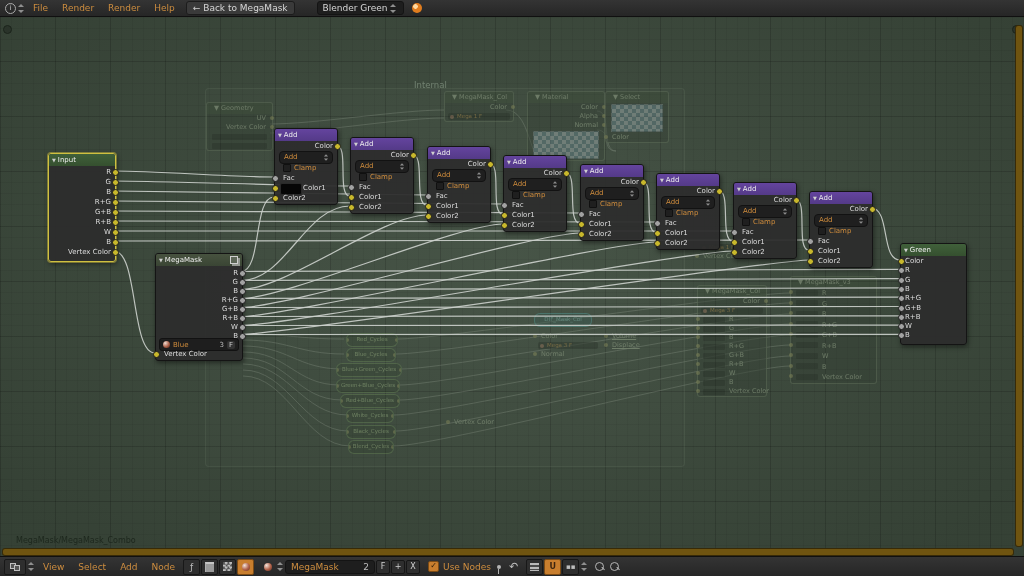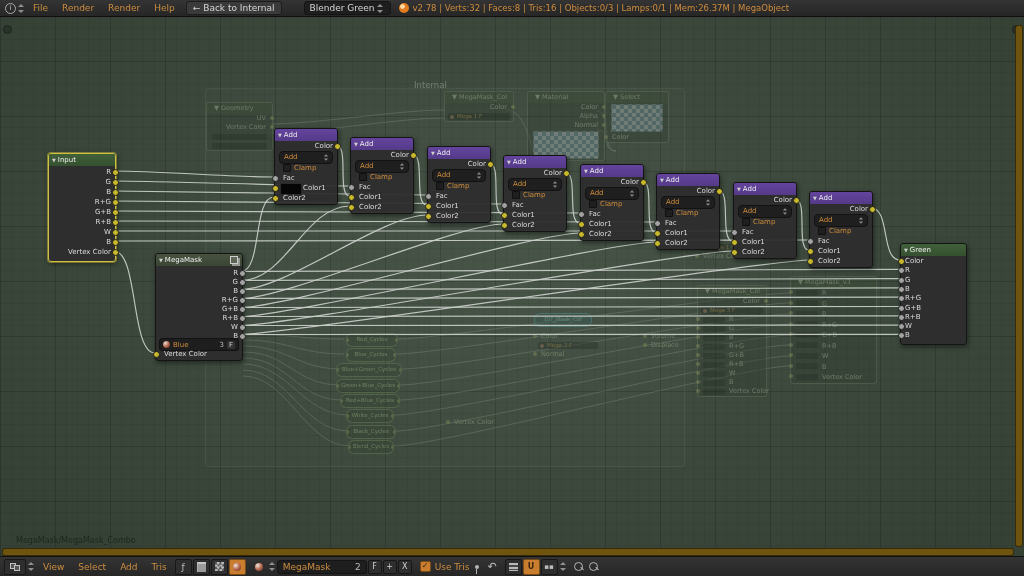--- a/index.html
+++ b/index.html
@@ -119,28 +119,27 @@
 
   <div class="bar top">
     <span class="infoicon">i</span>
     <span class="updown"></span>
     <span class="menu">File</span>
     <span class="menu">Render</span>
     <span class="menu">Render</span>
     <span class="menu">Help</span>
     <span class="btn" style="margin-left:4px;">
       <span style="color:#cfcfcf;">←</span>
-      <span>Back to Internal</span>
+      <span>Back to MegaMask</span>
     </span>
     <span class="field" style="margin-left:22px;">
       <span>Blender Green</span>
       <span class="updown"></span>
     </span>
     <span class="blogo"></span>
-    <span class="stats">v2.78 | Verts:32 | Faces:8 | Tris:16 | Objects:0/3 | Lamps:0/1 | Mem:26.37M | MegaObject</span>
   </div>
 
   <div id="canvas">
     <div id="ghost">
         <div class="gframe" style="left: 205px; top: 72px; width: 478px; height: 377px;"></div>
         <svg width="1024" height="541" style="position: absolute; inset: 0px;">
           <path d="M270,108 C315,108 399,94 444,94" fill="none" stroke="#b9c4b4" stroke-width="1" stroke-opacity="0.55"></path>
           <path d="M270,117 C315,117 399,102 444,102" fill="none" stroke="#b9c4b4" stroke-width="1" stroke-opacity="0.55"></path>
           <path d="M506,94 C534,94 528,160 556,160" fill="none" stroke="#b9c4b4" stroke-width="1" stroke-opacity="0.55"></path>
           <path d="M597,95 C612.6,95 600.4,135 616,135" fill="none" stroke="#b9c4b4" stroke-width="1" stroke-opacity="0.55"></path>
@@ -302,21 +301,21 @@
             <div style="position: absolute; left: 31px;">Vertex Color</div>
           </div>
         </div>
         <div class="gnode nob" style="left: 535px; top: 316px; width: 66px;">
           <div class="grow left" style="height: 9px; line-height: 9px;">Color<div class="gsock" style="left: -2px;"></div></div>
           <div class="grow" style="height: 9px; line-height: 9px;">
             <div class="gdb">Mega 3 F</div>
           </div>
           <div class="grow left" style="height: 9px; line-height: 9px;">Normal<div class="gsock" style="left: -2px;"></div></div>
         </div>
-        <div class="gnode nob" style="left: 645px; top: 316px; width: 58px;">
+        <div class="gnode nob" style="left: 606px; top: 316px; width: 58px; text-decoration: underline;">
           <div class="grow left" style="height: 9px; line-height: 9px;">Volume<div class="gsock" style="left: -2px;"></div></div>
           <div class="grow left" style="height: 9px; line-height: 9px;">Displace<div class="gsock" style="left: -2px;"></div></div>
         </div>
         <div class="gnode nob" style="left: 448px; top: 402px; width: 62px;">
           <div class="grow left" style="height: 9px; line-height: 9px;">Vertex Color<div class="gsock" style="left: -2px;"></div></div>
         </div>
         <div class="pill" style="left: 346px; top: 317px; width: 50px;">Red_Cycles<div class="gsock" style="left: -2px;"></div><div class="gsock" style="right: -2px;"></div></div>
         <div class="pill" style="left: 346px; top: 332px; width: 48px;">Blue_Cycles<div class="gsock" style="left: -2px;"></div><div class="gsock" style="right: -2px;"></div></div>
         <div class="pill" style="left: 336px; top: 347px; width: 64px;">Blue+Green_Cycles<div class="gsock" style="left: -2px;"></div><div class="gsock" style="right: -2px;"></div></div>
         <div class="pill" style="left: 336px; top: 363px; width: 62px;">Green+Blue_Cycles<div class="gsock" style="left: -2px;"></div><div class="gsock" style="right: -2px;"></div></div>
@@ -612,21 +611,21 @@
   </div>
 
   <div class="bar bottom">
     <span class="iconbtn" style="width:20px;margin-left:4px;">
         <span class="nodeicon"></span>
       </span>
     <span class="updown"></span>
     <span class="menu">View</span>
     <span class="menu">Select</span>
     <span class="menu">Add</span>
-    <span class="menu">Tris</span>
+    <span class="menu">Node</span>
     <span class="iconbtn">
         <span class="squig">ƒ</span>
       </span>
     <span class="iconbtn">
         <span class="cube"></span>
       </span>
     <span class="iconbtn">
         <span class="checkericon"></span>
       </span>
     <span class="iconbtn active">
@@ -637,21 +636,21 @@
       </span>
     <span class="updown"></span>
     <span class="field" style="width:78px;">
       <span style="color:#cd8d3f;flex:1;">MegaMask</span>
       <span style="color:#bbb;">2</span>
     </span>
     <span class="sm">F</span>
     <span class="sm">+</span>
     <span class="sm">X</span>
     <span class="checkbox" style="margin-left:8px;">✓</span>
-    <span class="menu" style="margin:0;">Use Tris</span>
+    <span class="menu" style="margin:0;">Use Nodes</span>
     <span class="pinicon"></span>
     <span style="color:#bdbdbd;font-size:11px;margin-left:2px;">↶</span>
     <span class="iconbtn" style="margin-left:8px;">
         <span class="layersicon"></span>
       </span>
     <span class="iconbtn active">
         <span style="color:#3a2410;font-size:8px;font-weight:bold;">U</span>
       </span>
     <span class="iconbtn">
         <span style="color:#bdbdbd;font-size:7px;">▪▪</span>

